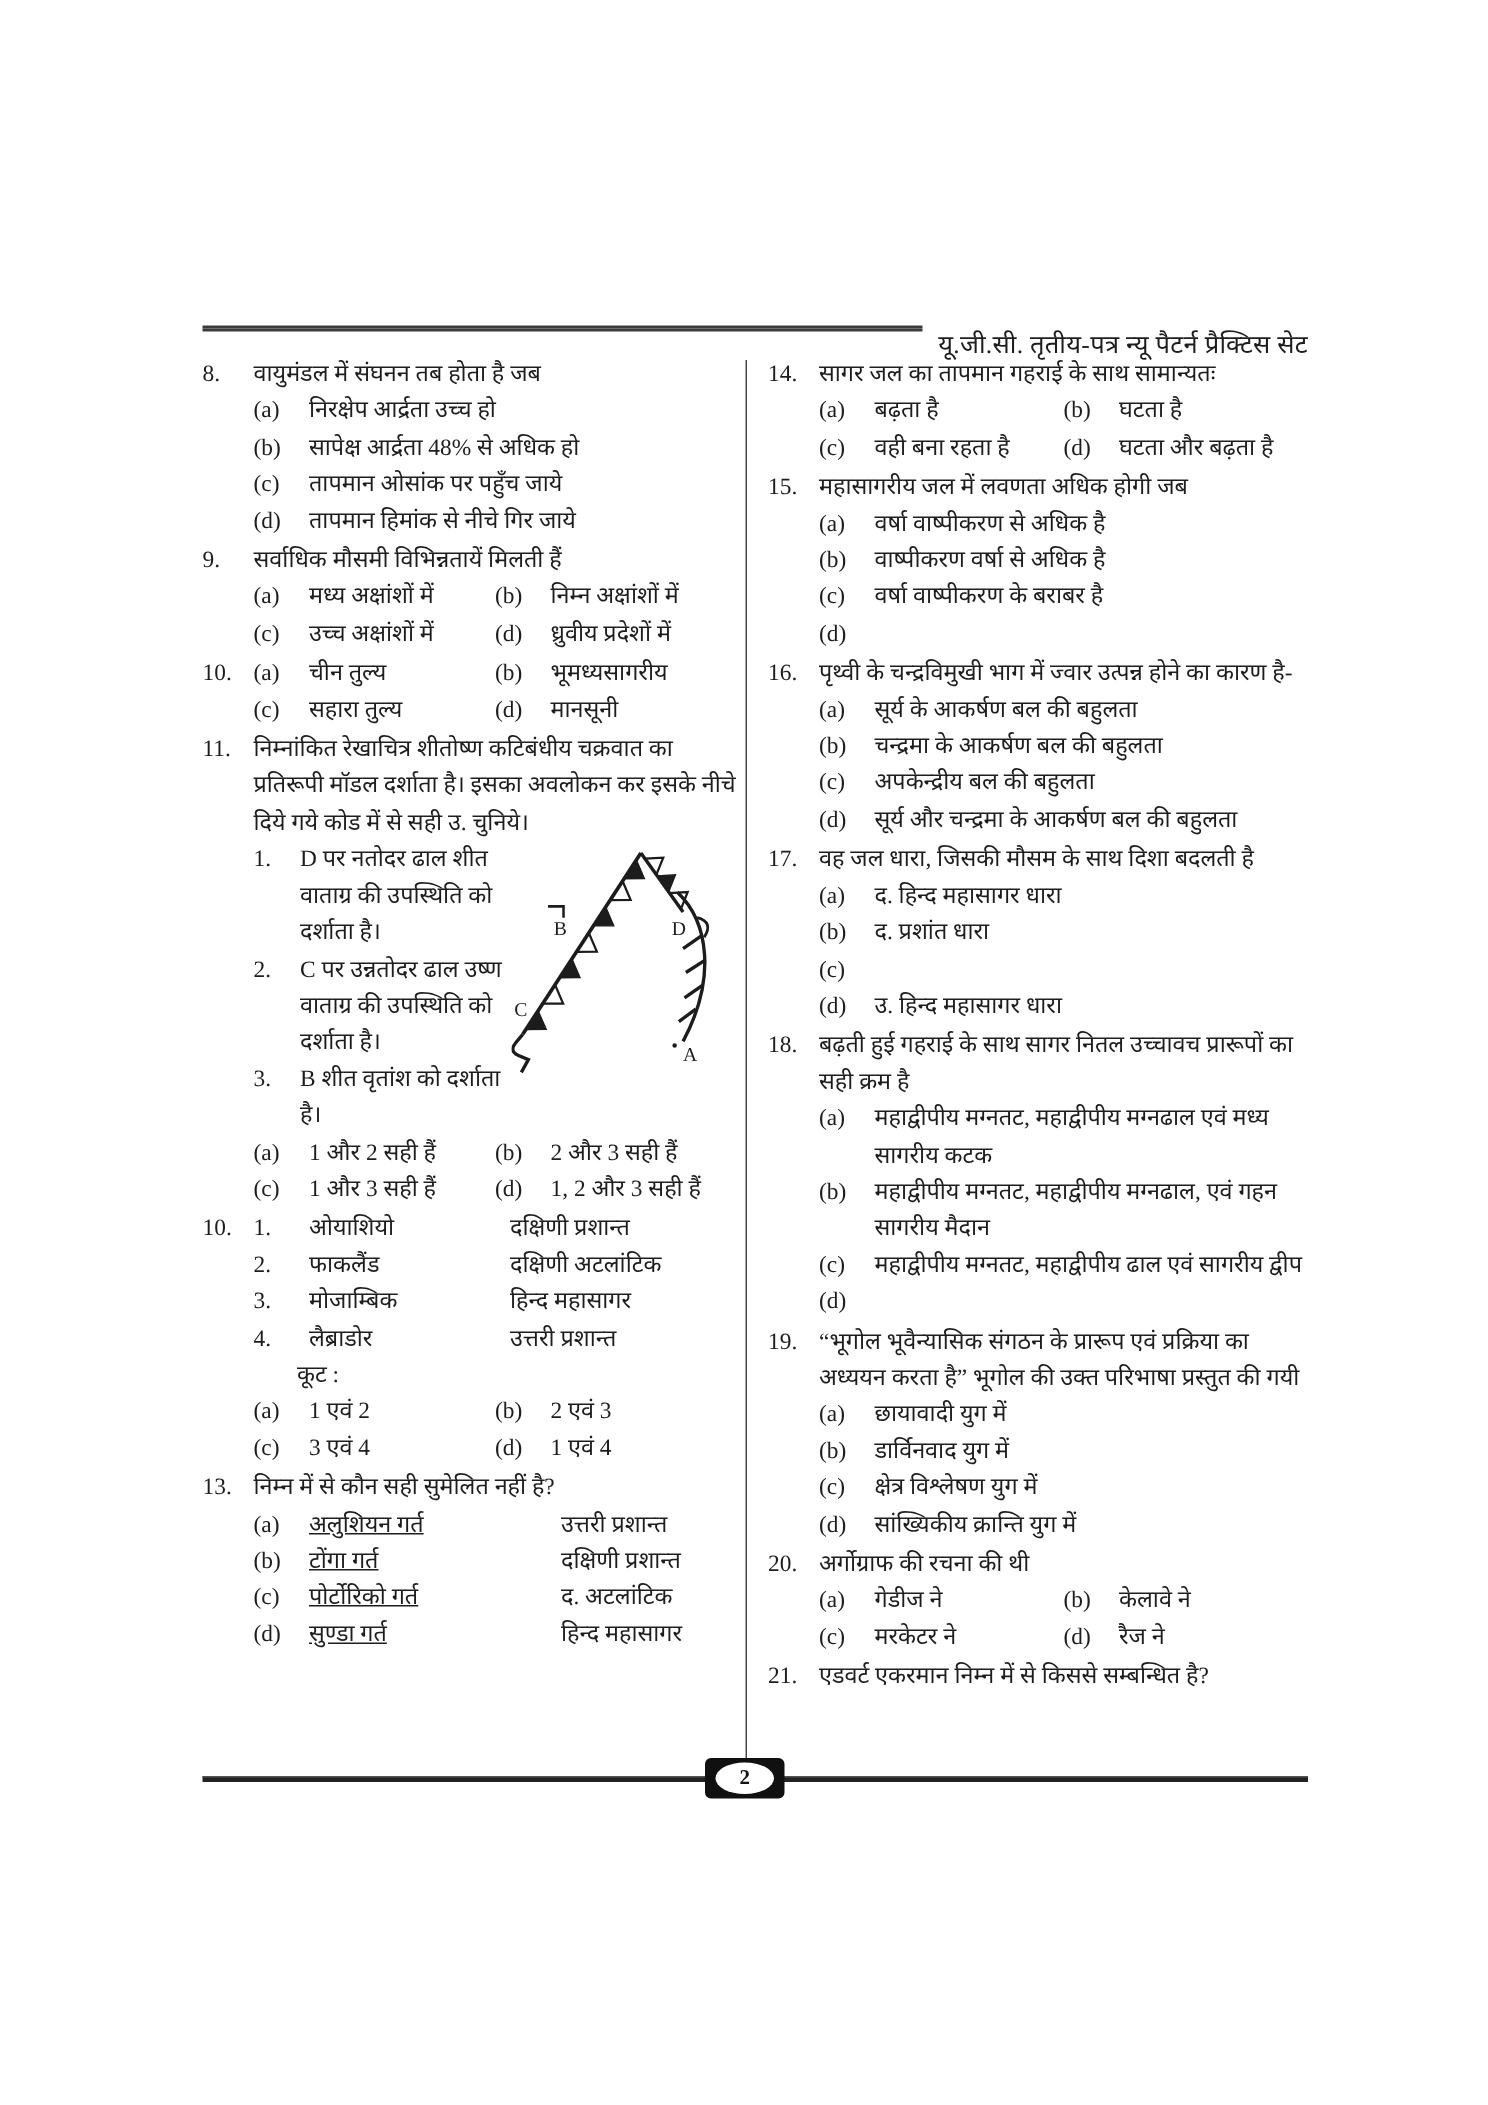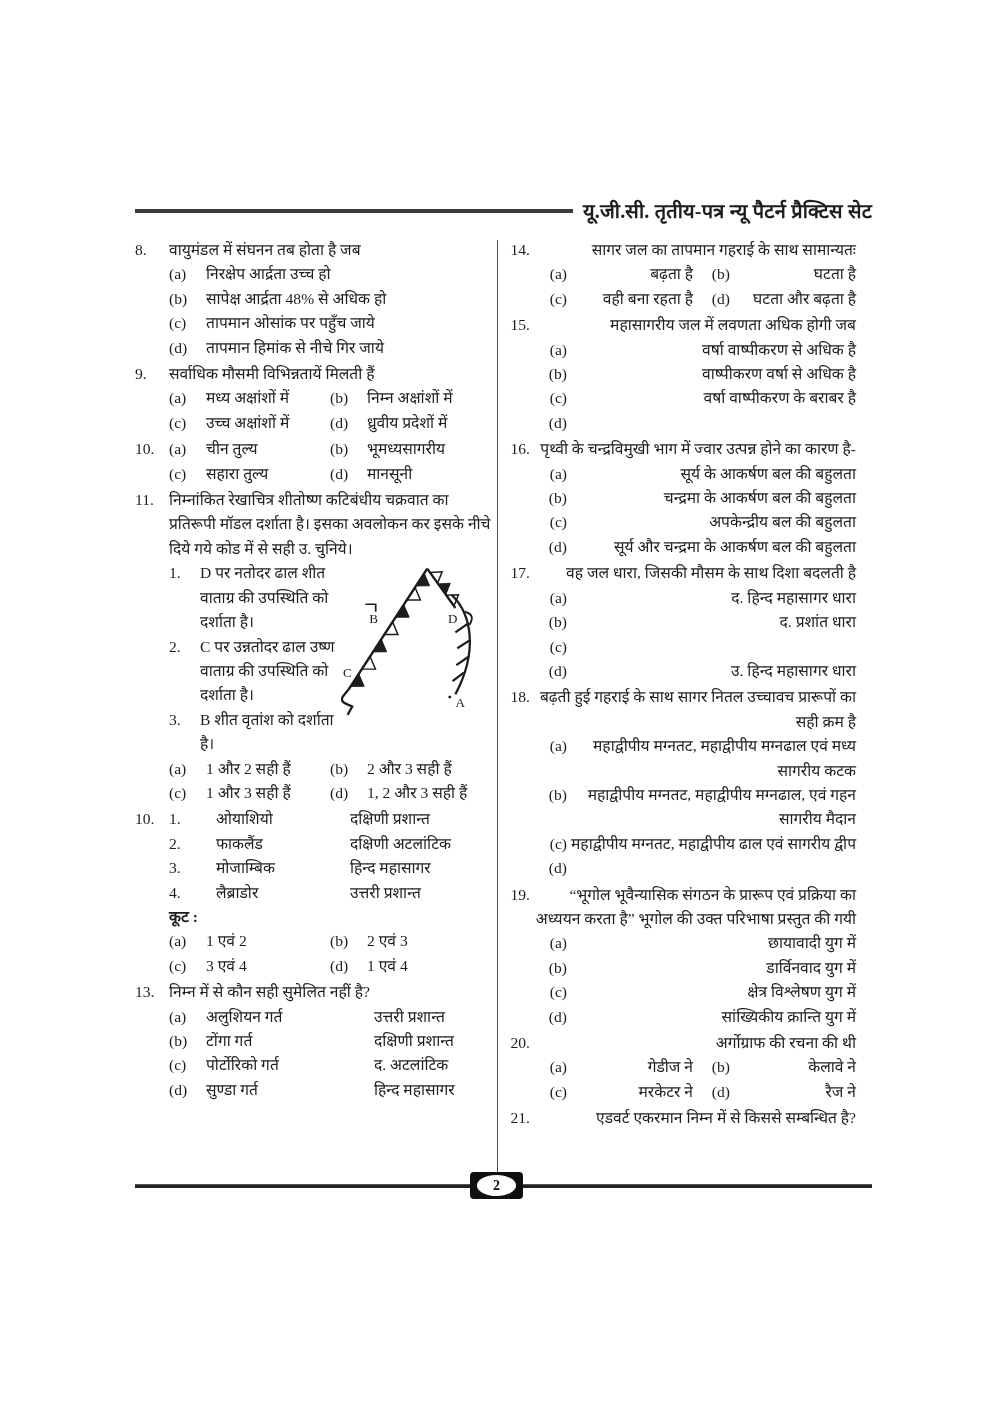--- a/index.html
+++ b/index.html
@@ -6,49 +6,49 @@
   body{
     width:992px;height:1403px;background:#ffffff;
     font-family:"Liberation Serif","DejaVu Serif",serif;
     color:#1d1d1d;
   }
   .page{position:relative;width:992px;height:1403px;background:#fff;overflow:hidden;}
 
   
   .header{position:absolute;left:135px;top:197px;width:737px;display:flex;align-items:center;gap:10px;}
   .hrule{flex:1;height:4px;border-top:2px solid #3c3c3c;border-bottom:2px solid #3c3c3c;box-sizing:border-box;}
-  .htitle{font-weight:bold;font-size:20px;white-space:nowrap;letter-spacing:.2px;}
+  .htitle{font-weight:normal;font-size:17px;white-space:nowrap;letter-spacing:.2px;margin-top:20px;}
 
   
   .col{position:absolute;top:238px;font-size:15.6px;line-height:24.4px;}
   .col-left{left:135px;width:356px;}
-  .col-right{left:496px;width:360px;text-align:right;}
+  .col-right{left:512px;width:360px;}
   .divider{position:absolute;left:497px;top:240px;width:1px;height:932px;background:#4a4a4a;}
 
   .q{display:flex;margin-bottom:2px;}
   .qnum{width:34px;flex:none;}
   .qbody{flex:1;min-width:0;}
   .stem{}
   .opts{margin:0;}
   .opts.grid{display:grid;grid-template-columns:1fr 1fr;}
   .opt{display:flex;}
   .olabel{width:37px;flex:none;}
   .otext{flex:1;min-width:0;}
-  .otext.fixed{flex:none;width:168px;}
+  .otext.fixed{flex:none;width:168px;text-decoration:underline;}
   .omatch{flex:1;min-width:0;}
 
   .stmt{display:flex;}
   .snum{width:31px;flex:none;}
   .stext{flex:1;min-width:0;}
 
   .pair{display:flex;}
   .pnum{width:37px;flex:none;}
-  .pleft{width:134px;flex:none;margin-left:10px;}
+  .pleft{width:134px;flex:none;}
   .pright{flex:1;min-width:0;}
-  .koot{font-weight:bold;}
+  .koot{font-weight:normal;margin-left:29px;}
 
   
   .diagram{float:right;width:150px;margin:2px 0 4px 6px;}
   .diagram svg{display:block;width:100%;height:auto;}
   .diagram text{font-family:"Liberation Serif","DejaVu Serif",serif;font-size:14px;fill:#1d1d1d;}
 
   
   .frule{position:absolute;left:135px;top:1184px;width:737px;height:4px;background:#222;border-top:1px solid #555;box-sizing:border-box;}
   .badge{position:absolute;left:470px;top:1172px;width:53px;height:27px;background:#101010;border-radius:4px;
          display:flex;align-items:center;justify-content:center;}

